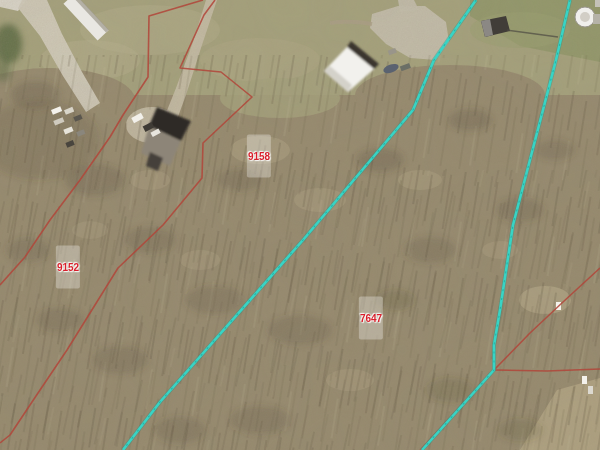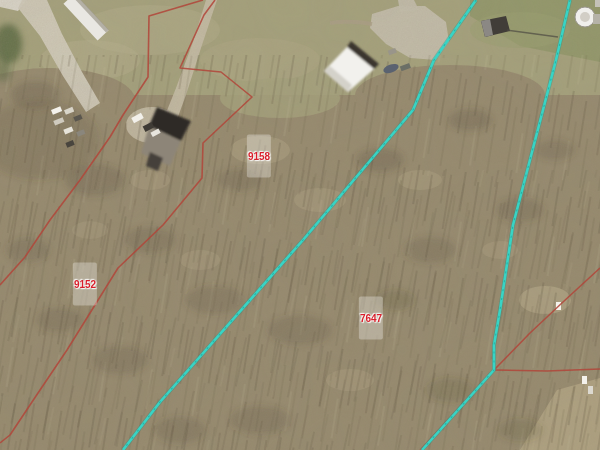--- a/index.html
+++ b/index.html
@@ -218,17 +218,17 @@
         <polyline points="476,0 434,60 413,110 303,240 160,402 123,450" fill="none" stroke="#13948a" stroke-width="4" stroke-opacity="0.35" stroke-linejoin="round"></polyline>
         <polyline points="476,0 434,60 413,110 303,240 160,402 123,450" fill="none" stroke="#38d4c5" stroke-width="2.6" stroke-opacity="1" stroke-linejoin="round"></polyline>
         <polyline points="476,0 434,60 413,110 303,240 160,402 123,450" fill="none" stroke="#13948a" stroke-width="1.1" stroke-opacity="0.5" stroke-linejoin="round" stroke-dasharray="2 7"></polyline>
         <polyline points="570,0 556,60 513,225 500,310 494,345 494,370 422,450" fill="none" stroke="#13948a" stroke-width="4" stroke-opacity="0.35" stroke-linejoin="round"></polyline>
         <polyline points="570,0 556,60 513,225 500,310 494,345 494,370 422,450" fill="none" stroke="#38d4c5" stroke-width="2.6" stroke-opacity="1" stroke-linejoin="round"></polyline>
         <polyline points="570,0 556,60 513,225 500,310 494,345 494,370 422,450" fill="none" stroke="#13948a" stroke-width="1.1" stroke-opacity="0.5" stroke-linejoin="round" stroke-dasharray="2 7"></polyline>
       </g>
   </svg>
 
   <div id="label-layer">
-      <div class="parcel-label" style="left: 68px; top: 284px; color: rgb(216, 31, 43); margin-left: 17px;">9152</div>
+      <div class="parcel-label" style="left: 68px; top: 267px; color: rgb(216, 31, 43);">9152</div>
       <div class="parcel-label" style="left: 259px; top: 156px; color: rgb(216, 31, 43);">9158</div>
       <div class="parcel-label" style="left: 371px; top: 318px; color: rgb(216, 31, 43);">7647</div>
     </div>
 </div>
 
 </body></html>

